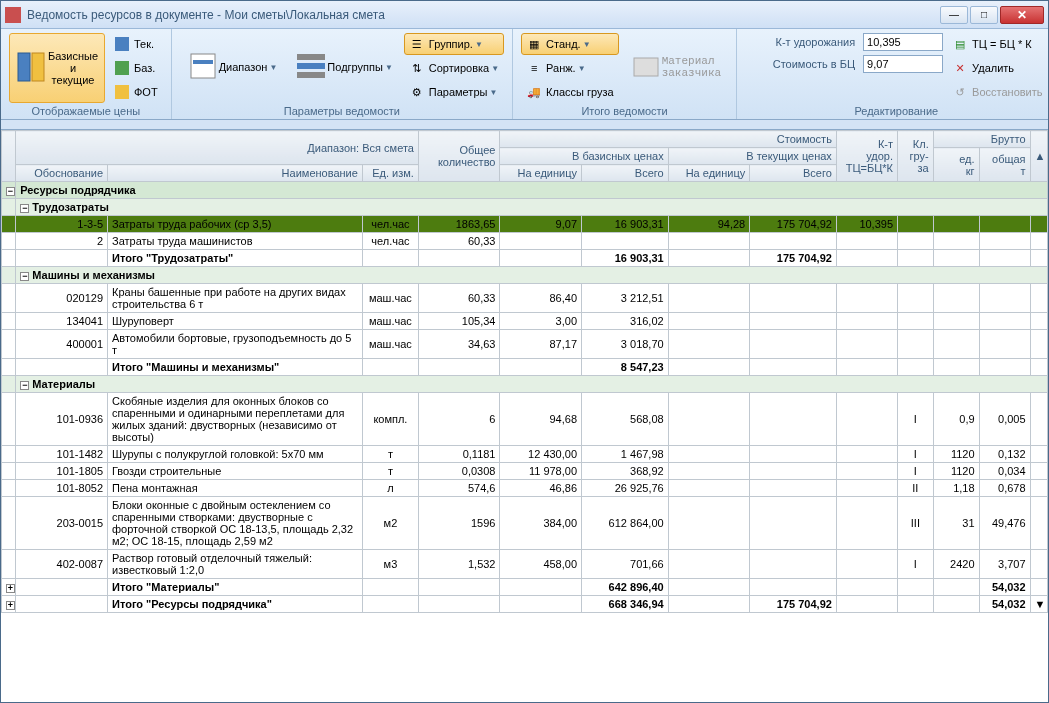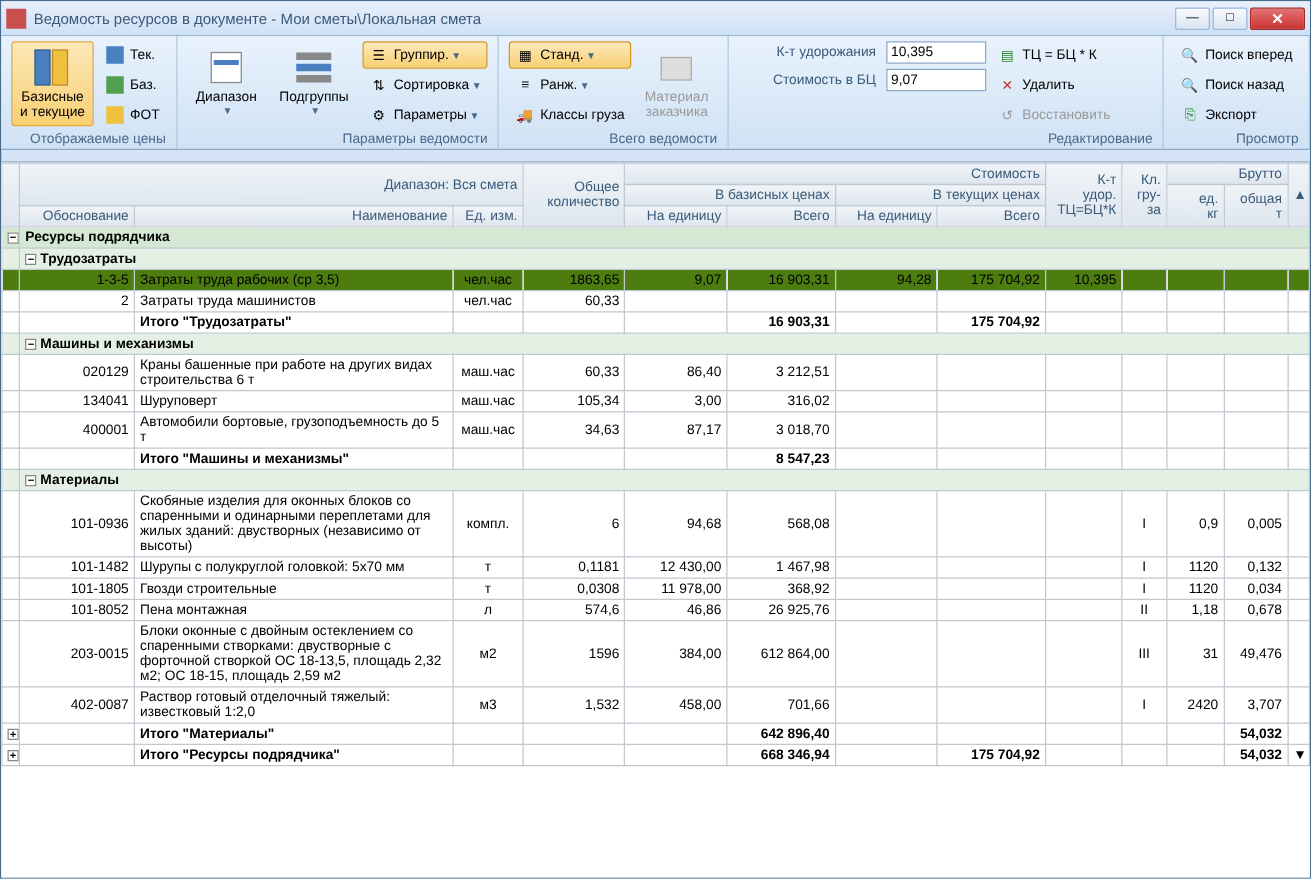--- a/index.html
+++ b/index.html
@@ -7,22 +7,22 @@
 .window { width: 1049px; height: 703px; background: #d4e3f5; border: 1px solid #4a6a8a; position: relative; }
 .titlebar { height: 28px; background: linear-gradient(#e8f0fb, #cfe0f5); display: flex; align-items: center; padding: 0 4px; border-bottom: 1px solid #9bb8d8; }
 .titlebar .icon { width: 16px; height: 16px; margin-right: 6px; background: #c94f4f; display: inline-block; }
 .titlebar .title { flex: 1; color: #3a5a7a; font-size: 12px; }
 .titlebar .btns { display: flex; gap: 2px; }
 .titlebar .btn { width: 28px; height: 18px; background: linear-gradient(#f8fafd, #d8e4f2); border: 1px solid #9bb8d8; border-radius: 2px; display: flex; align-items: center; justify-content: center; font-size: 10px; }
 .titlebar .btn.close { width: 44px; background: linear-gradient(#e57373, #c83232); color: #fff; border-color: #a02828; font-weight: bold; font-size: 12px; }
 .ribbon { background: linear-gradient(#e8f2fc, #d0e2f5); border-bottom: 1px solid #8aa8c8; display: flex; }
 .ribbon-group { border-right: 1px solid #b0c8e0; padding: 4px 8px 2px 8px; display: flex; flex-direction: column; }
 .ribbon-group-body { display: flex; gap: 4px; align-items: flex-start; flex: 1; }
-.ribbon-group-label { text-align: right; color: #4a6a8a; font-size: 11px; padding-top: 2px; }
-.rbtn-big { display: flex; flex-direction: column; align-items: center; justify-content: center; padding: 4px 6px; border: 1px solid transparent; border-radius: 3px; cursor: pointer; min-width: 54px; }
+.ribbon-group-label { text-align: center; color: #4a6a8a; font-size: 11px; padding-top: 2px; }
+.rbtn-big { display: flex; flex-direction: row; align-items: center; justify-content: center; padding: 16px 6px; border: 1px solid transparent; border-radius: 3px; cursor: pointer; min-width: 54px; }
 .rbtn-big.active { border-color: #e8a830; background: linear-gradient(#fde8b8, #f8d074); }
 .rbtn-big .ico { width: 32px; height: 32px; margin-bottom: 2px; display: flex; align-items: center; justify-content: center; }
 .rbtn-small { display: flex; align-items: center; padding: 2px 4px; border: 1px solid transparent; border-radius: 3px; cursor: pointer; white-space: nowrap; }
 .rbtn-small .ico { width: 16px; height: 16px; margin-right: 4px; display: inline-flex; align-items: center; justify-content: center; }
 .rbtn-small.yellow { border-color: #d89820; background: linear-gradient(#fde8b8, #f8d074); }
 .rcol { display: flex; flex-direction: column; gap: 2px; }
 .edit-row { display: flex; align-items: center; gap: 8px; margin-bottom: 2px; }
 .edit-row label { width: 110px; text-align: right; color: #3a5a7a; }
 .edit-row input { width: 80px; height: 18px; border: 1px solid #8aa8c8; padding: 0 3px; font-size: 11px; background: #fff; }
 .arrow { font-size: 8px; margin-left: 2px; color: #4a6a8a; }
@@ -158,25 +158,25 @@
               <span class="ico">🚚</span>
               <span>Классы груза</span>
             </div>
         </div>
         <div class="rbtn-big disabled">
           <span class="ico">
               <svg width="32" height="32">
                 <rect x="4" y="8" width="24" height="18" fill="#ddd" stroke="#aaa"></rect>
               </svg>
             </span>
-          <span style="white-space:pre-line; text-align:center;">Материал
+          <span style="white-space:pre-line; text-align:left;font-family:Liberation Mono, monospace;">Материал
 заказчика</span>
         </div>
       </div>
-      <div class="ribbon-group-label">Всего ведомости</div>
+      <div class="ribbon-group-label">Итого ведомости</div>
     </div>
 
     <div class="ribbon-group" style="flex:1;">
       <div class="ribbon-group-body">
         <div class="rcol">
           <div class="edit-row">
               <label>К-т удорожания</label>
               <input value="10,395" style="">
             </div>
           <div class="edit-row">

